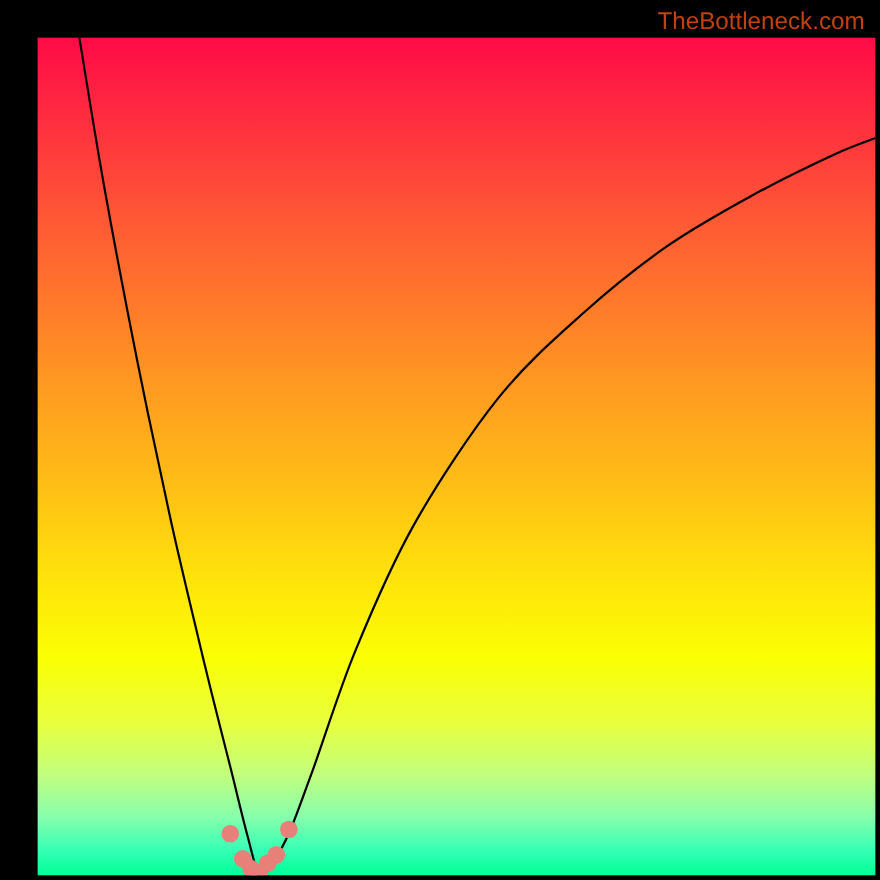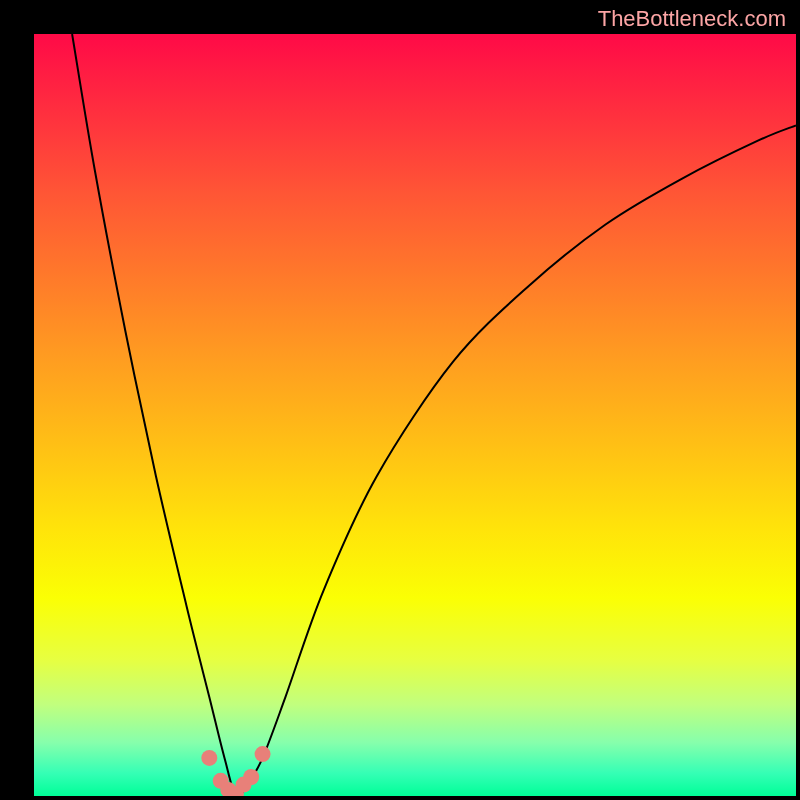--- a/index.html
+++ b/index.html
@@ -14,21 +14,21 @@
   .outer {
     position: relative;
     width: 800px;
     height: 800px;
     background: #000;
   }
   .watermark {
     position: absolute;
     top: 6px;
     right: 14px;
-    color: #fca5a5;
+    color: #c2410c;
     font-size: 22px;
     font-weight: 500;
     z-index: 50;
     margin-left: 44px;
   }
   .plot-area {
     position: absolute;
     left: 34px;
     top: 34px;
     width: 762px;

